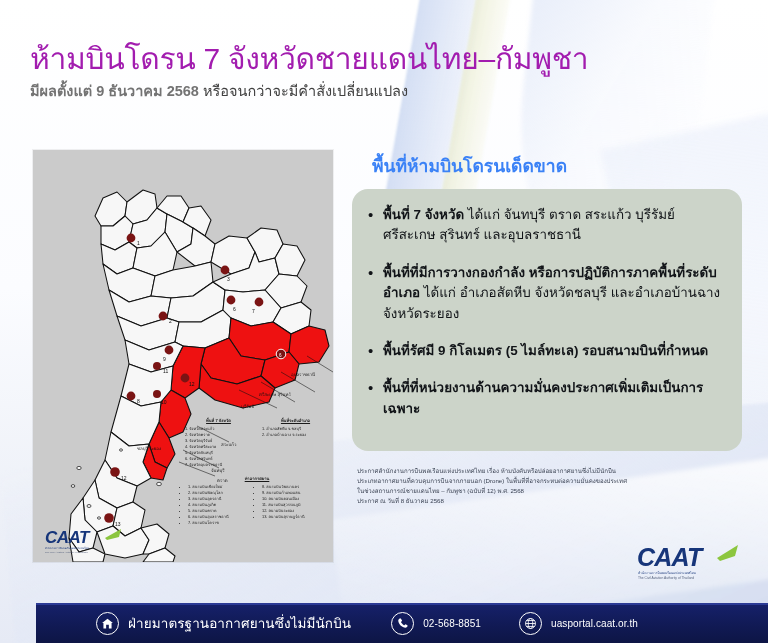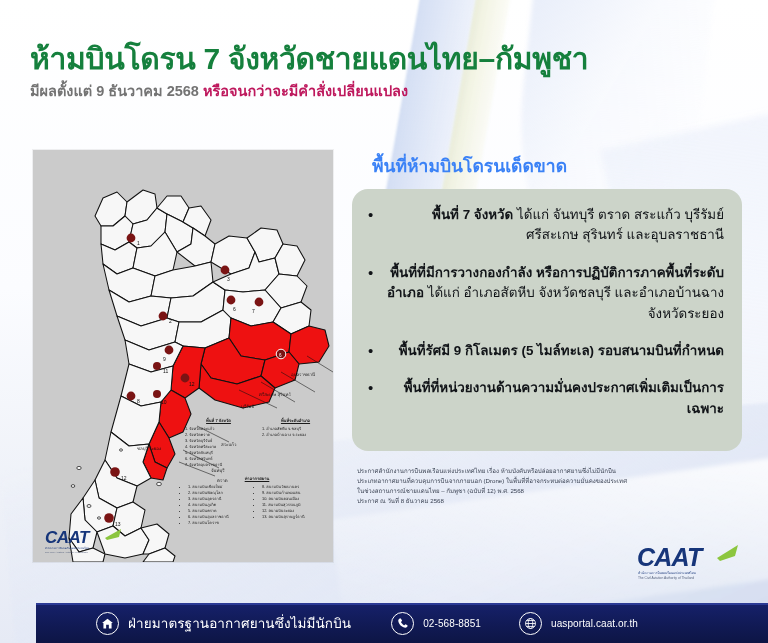--- a/index.html
+++ b/index.html
@@ -60,29 +60,29 @@
   .band-f {
     left:600px; top:150px; width:220px; height:420px;
     background:linear-gradient(200deg,rgba(231,237,250,.55),rgba(255,255,255,0));
     transform:rotate(-12deg);
     filter:blur(3px);
   }
 
   
   .header { position:absolute; left:30px; top:42px; width:640px; z-index:5; }
   .title {
-    font-size:30px; font-weight:bold; color:#15803d;
+    font-size:30px; font-weight:normal; color:#a21caf;
     letter-spacing:-.3px; line-height:1.12; white-space:nowrap;
   }
   .subtitle-line {
     margin-top:7px; font-size:14.5px; color:#1b2d5e; line-height:1.2;
     white-space:nowrap;
   }
   .subtitle-strong { font-weight:bold; color:#737373; }
-  .subtitle-rest { font-weight:bold; color:#be185d; }
+  .subtitle-rest { font-weight:normal; color:#404040; }
 
   
   .map-panel {
     position:absolute; left:33px; top:150px; width:300px; height:412px;
     background:#cbcbcb; z-index:4; overflow:hidden;
     box-shadow:0 0 0 1px rgba(0,0,0,.06);
   }
   .map-svg { position:absolute; left:0; top:0; }
   .legend {
     position:absolute; left:150px; top:268px; width:148px;
@@ -104,21 +104,21 @@
   .caat-map-logo { position:absolute; left:12px; top:376px; z-index:7; }
 
   
   .right-col { position:absolute; left:352px; top:152px; width:392px; z-index:6; }
   .section-title {
     font-size:17.5px; font-weight:bold; color:#3b82f6;
     margin-left:20px; margin-bottom:9px;
   }
   .green-box {
     background:#ccd4c9; border-radius:16px;
-    padding:16px 18px 18px 14px; width:390px;text-align:right;
+    padding:16px 18px 18px 14px; width:390px;
   }
   .bullets { list-style:none; }
   .bullets > li {
     position:relative; padding-left:17px; margin-bottom:17px;
     font-size:13.4px; line-height:1.52; color:#111418;
   }
   .bullets > li:last-child { margin-bottom:14px; }
   .bullets > li::before {
     content:"•"; position:absolute; left:2px; top:-1px;
     font-size:15px; color:#111418; line-height:1.5;

